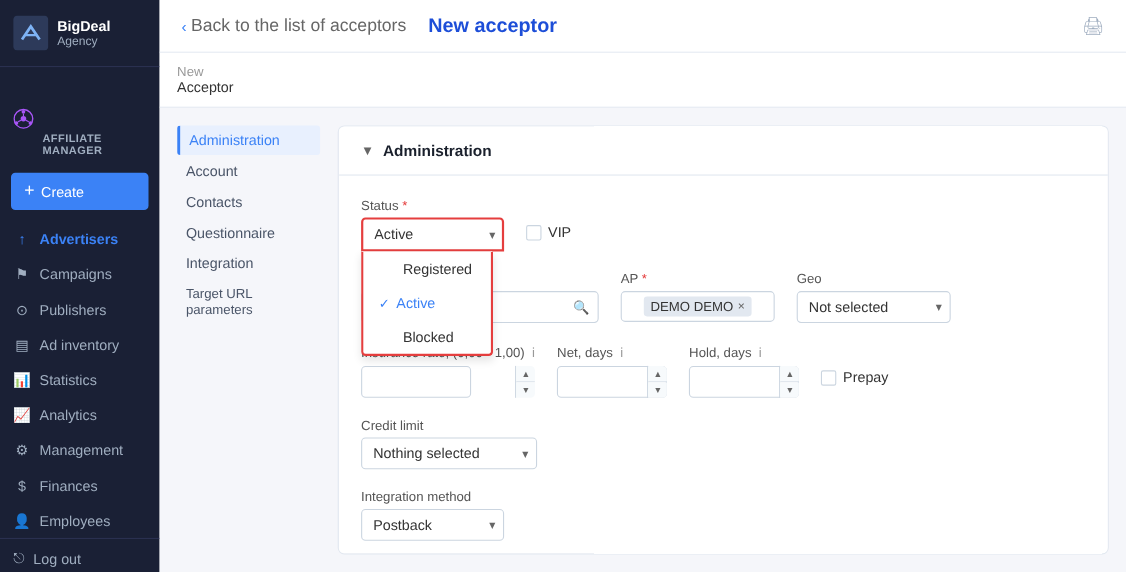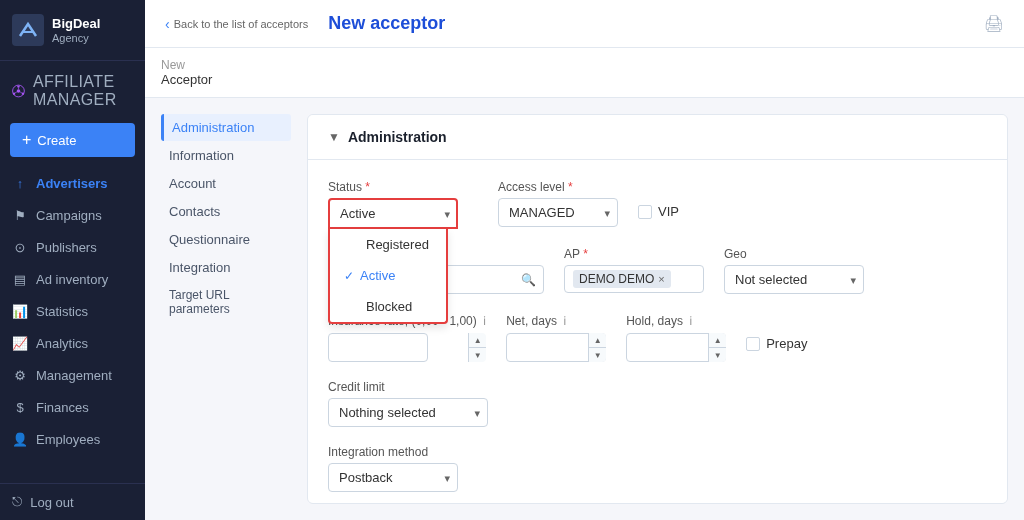--- a/index.html
+++ b/index.html
@@ -52,21 +52,21 @@
     .field-label { font-size: 12px; color: #555; font-weight: 500; }
     .field-label .required { color: #e53e3e; }
     .form-select { border: 1px solid #cbd5e0; border-radius: 4px; padding: 6px 28px 6px 10px; font-size: 13px; color: #333; background: #fff; cursor: pointer; appearance: none; -webkit-appearance: none; position: relative; min-width: 100px; }
     .select-wrapper { position: relative; display: inline-block; }
     .select-wrapper::after { content: '▾'; position: absolute; right: 8px; top: 50%; transform: translateY(-50%); color: #666; pointer-events: none; font-size: 11px; }
     .form-input { border: 1px solid #cbd5e0; border-radius: 4px; padding: 6px 10px; font-size: 13px; color: #333; background: #fff; }
     .search-input-wrapper { position: relative; display: inline-block; }
     .search-input-wrapper input { padding-right: 28px; min-width: 160px; }
     .search-icon-inside { position: absolute; right: 8px; top: 50%; transform: translateY(-50%); color: #999; font-size: 12px; }
 
-    .tag-input { display: flex; align-items: center; gap: 4px; border: 1px solid #cbd5e0; border-radius: 4px; padding: 4px 8px; min-width: 140px; background: #fff; }
+    .tag-input { display: flex; align-items: center; gap: 4px; border: 1px solid #cbd5e0; border-radius: 4px; padding: 4px 20px; min-width: 140px; background: #fff; }
     .tag { background: #e2e8f0; border-radius: 3px; padding: 2px 6px; font-size: 12px; display: flex; align-items: center; gap: 4px; }
     .tag-remove { cursor: pointer; color: #666; font-size: 11px; }
 
     .vip-check { display: flex; align-items: center; gap: 6px; padding-top: 24px; }
     .checkbox { width: 14px; height: 14px; border: 1px solid #cbd5e0; border-radius: 2px; background: #fff; display: inline-block; }
 
     .geo-select { min-width: 140px; }
 
     .spinner-input-wrapper { position: relative; display: inline-block; }
     .spinner-input { width: 100px; padding-right: 20px; }
@@ -105,21 +105,21 @@
     <svg width="22" height="22" viewBox="0 0 22 22" fill="none">
       <circle cx="11" cy="11" r="10" fill="none" stroke="#a855f7" stroke-width="1.5"></circle>
       <circle cx="11" cy="11" r="3" fill="#a855f7"></circle>
       <circle cx="11" cy="3.5" r="2" fill="#a855f7"></circle>
       <circle cx="18.5" cy="15.5" r="2" fill="#a855f7"></circle>
       <circle cx="3.5" cy="15.5" r="2" fill="#a855f7"></circle>
       <line x1="11" y1="5.5" x2="11" y2="8" stroke="#a855f7" stroke-width="1.2"></line>
       <line x1="16.8" y1="14.2" x2="13.6" y2="12.5" stroke="#a855f7" stroke-width="1.2"></line>
       <line x1="5.2" y1="14.2" x2="8.4" y2="12.5" stroke="#a855f7" stroke-width="1.2"></line>
     </svg>
-    <span style="color:#a0aec0;font-size:16px;font-weight:400;letter-spacing:0.4px;">AFFILIATE MANAGER</span>
+    <span style="color:#a0aec0;font-size:10px;font-weight:700;letter-spacing:0.4px;margin-top:48px;">AFFILIATE MANAGER</span>
   </div>
 
   <button class="create-btn">
     <span class="plus">+</span>
     <span>Create</span>
   </button>
 
   <div>
     <div class="nav-item active">
       <span class="nav-icon">↑</span>
@@ -165,39 +165,38 @@
     <span>Log out</span>
   </div>
 </div>
 
 <div class="main">
 
   <div class="topbar">
     <div class="topbar-left">
       <div class="back-link">
         <span class="back-arrow">‹</span>
-        <span style="font-size:11px; color:#666; text-decoration: none; white-space:nowrap;">Back to the list of acceptors</span>
+        <span style="font-size:16px; color:#666; text-decoration: none; white-space:nowrap;">Back to the list of acceptors</span>
       </div>
       <span class="page-title">New acceptor</span>
     </div>
     <span class="print-icon">🖨</span>
   </div>
 
   <div class="second-nav">
     <div style="padding:10px 16px; color:#999; font-size:12px;">
       <span>New</span><br>
       <span style="font-size:13px; color:#333; font-weight:500;">Acceptor</span>
     </div>
   </div>
 
   <div class="content">
 
     <div class="sub-nav">
       <div class="sub-nav-item active">Administration</div>
-      <div class="sub-nav-item">Information</div>
       <div class="sub-nav-item">Account</div>
       <div class="sub-nav-item">Contacts</div>
       <div class="sub-nav-item">Questionnaire</div>
       <div class="sub-nav-item">Integration</div>
       <div class="sub-nav-item" style="font-size:12px;">Target URL parameters</div>
     </div>
 
     <div class="form-panel">
 
       <div>
@@ -230,30 +229,20 @@
                     <span>Active</span>
                   </div>
                   <div class="dropdown-item">
                     <span style="width:16px;display:inline-block;"></span>
                     <span>Blocked</span>
                   </div>
                 </div>
               </div>
             </div>
 
-            <div class="form-field" style="margin-left:20px;">
-              <div class="field-label">
-                <span>Access level</span><span class="required"> *</span>
-              </div>
-              <div class="select-wrapper">
-                <select class="form-select" style="min-width:120px;">
-                  <option>MANAGED</option>
-                </select>
-              </div>
-            </div>
 
             <div class="vip-check">
               <div class="checkbox"></div>
               <span>VIP</span>
             </div>
           </div>
 
           <div class="form-row">
             <div class="form-field">
               <div class="field-label">

